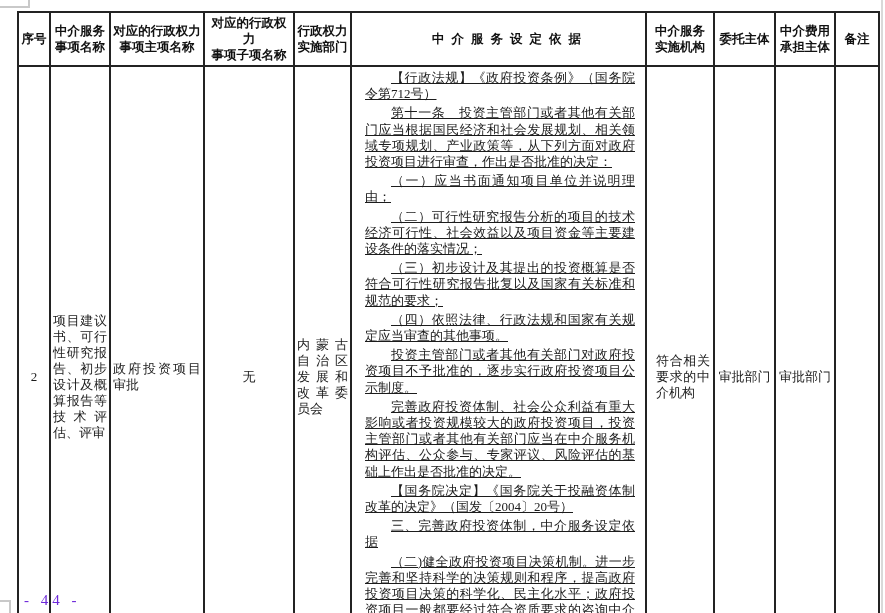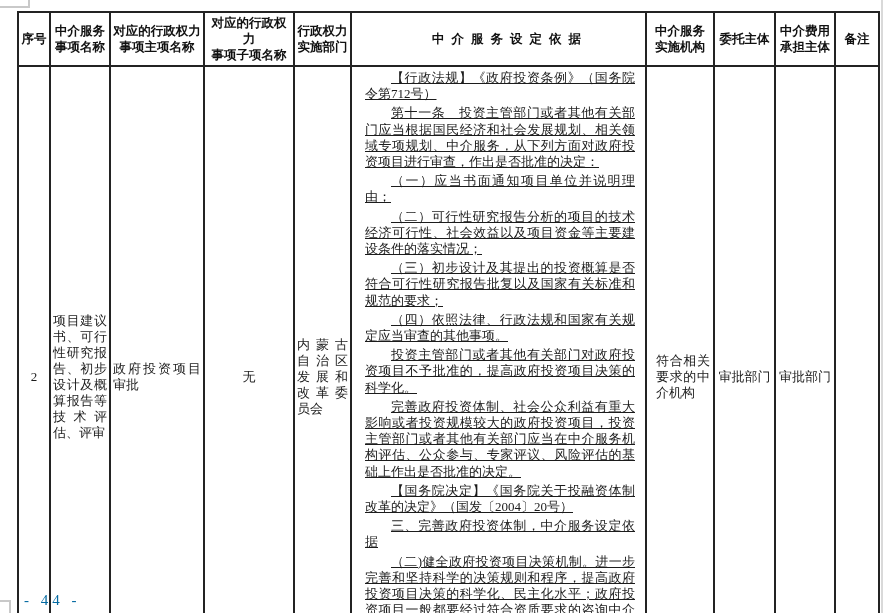--- a/index.html
+++ b/index.html
@@ -76,21 +76,21 @@
   }
 
   
   .page-number {
     position: absolute;
     left: 24px;
     top: 590px;
     font-size: 15px;
     line-height: 20px;
     letter-spacing: 4px;
-    color: #0369a1;
+    color: #6d28d9;
     white-space: nowrap;
   }
   .corner-top-left {
     position: absolute;
     left: 0; top: 0;
     width: 28px; height: 6px;
     border-right: 2px solid #c9c9c9;
     border-bottom: 2px solid #c9c9c9;
   }
   .corner-bottom-left {
@@ -149,26 +149,26 @@
         <th>备注</th>
       </tr>
       <tr>
         <td class="cell-center">2</td>
         <td class="cell-wrap">项目建议书、可行性研究报告、初步设计及概算报告等技术评估、评审</td>
         <td class="cell-wrap">政府投资项目审批</td>
         <td class="cell-center">无</td>
         <td class="cell-wrap">内蒙古自治区发展和改革委员会</td>
         <td class="cell-basis">
             <p>【行政法规】《政府投资条例》（国务院令第712号）</p>
-            <p>第十一条　投资主管部门或者其他有关部门应当根据国民经济和社会发展规划、相关领域专项规划、中介服务，从下列方面对政府投资项目进行审查，作出是否批准的决定：</p>
+            <p>第十一条　投资主管部门或者其他有关部门应当根据国民经济和社会发展规划、相关领域专项规划、产业政策等，从下列方面对政府投资项目进行审查，作出是否批准的决定：</p>
             <p>（一）应当书面通知项目单位并说明理由；</p>
             <p>（二）可行性研究报告分析的项目的技术经济可行性、社会效益以及项目资金等主要建设条件的落实情况；</p>
             <p>（三）初步设计及其提出的投资概算是否符合可行性研究报告批复以及国家有关标准和规范的要求；</p>
             <p>（四）依照法律、行政法规和国家有关规定应当审查的其他事项。</p>
-            <p>投资主管部门或者其他有关部门对政府投资项目不予批准的，提高政府投资项目决策的科学化。</p>
+            <p>投资主管部门或者其他有关部门对政府投资项目不予批准的，逐步实行政府投资项目公示制度。</p>
             <p>完善政府投资体制、社会公众利益有重大影响或者投资规模较大的政府投资项目，投资主管部门或者其他有关部门应当在中介服务机构评估、公众参与、专家评议、风险评估的基础上作出是否批准的决定。</p>
             <p>【国务院决定】《国务院关于投融资体制改革的决定》（国发〔2004〕20号）</p>
             <p>三、完善政府投资体制，中介服务设定依据</p>
             <p>（二)健全政府投资项目决策机制。进一步完善和坚持科学的决策规则和程序，提高政府投资项目决策的科学化、民主化水平；政府投资项目一般都要经过符合资质要求的咨询中介机构的评估论证，咨询评估要引入竞争机制，并制定合理的竞争规则；特别重大的项目还应实行专家评议制度；逐步实行政府投资项目公示制度，广泛听取各方面的意见和建议。</p>
           </td>
         <td class="cell-wrap cell-agency">符合相关要求的中介机构</td>
         <td class="cell-center">审批部门</td>
         <td class="cell-center">审批部门</td>
         <td class="cell-center"></td>
       </tr>

